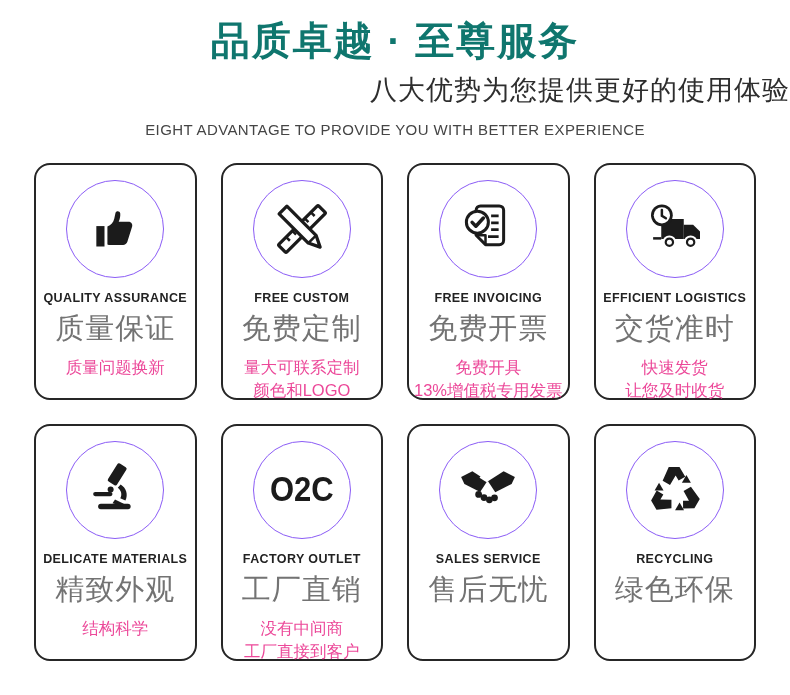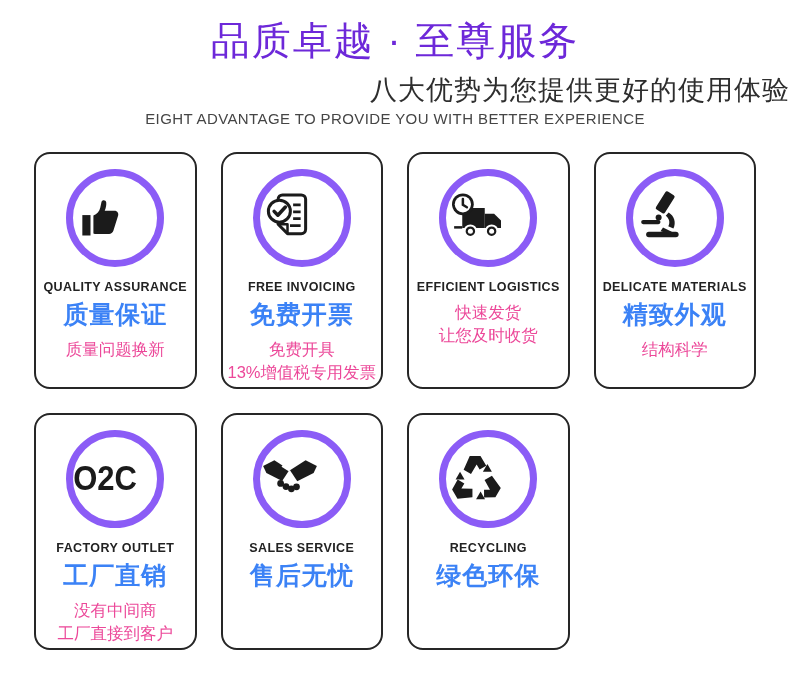--- a/index.html
+++ b/index.html
@@ -3,57 +3,57 @@
 <meta charset="utf-8">
 <style>
   html,body{margin:0;padding:0;background:#ffffff;}
   .page{
     width:790px;height:695px;box-sizing:border-box;background:#ffffff;
     font-family:"Liberation Sans",sans-serif;color:#1b1b1b;overflow:hidden;
   }
   
   .header{text-align:center;padding-top:20px;}
   .main-title{
-    font-size:39px;font-weight:400;letter-spacing:2px;color:#6d28d9;line-height:1.1;
+    font-size:39px;font-weight:700;letter-spacing:2px;color:#0f766e;line-height:1.1;
   }
   .sub-cn{
     font-size:27px;font-weight:500;color:#2e2e2e;margin-top:9px;letter-spacing:1px;text-align:right;
   }
   .sub-en{
-    font-size:15px;color:#454545;margin-top:2px;letter-spacing:.4px;
+    font-size:15px;color:#454545;margin-top:13px;letter-spacing:.4px;
   }
   
   .grid{
     margin-top:25px;padding:0 34px;
     display:grid;grid-template-columns:repeat(4,1fr);
     column-gap:17px;row-gap:39px;gap:24px;
   }
   .card{
     height:237px;box-sizing:border-box;background:#fff;
     border:2.5px solid #262626;border-radius:16px;
     display:flex;flex-direction:column;align-items:center;
     padding-top:15px;
   }
   .icon-circle{
     width:98px;height:98px;border-radius:50%;
-    border:7px solid #8b5cf6;box-sizing:border-box;
-    display:flex;align-items:center;
+    border:1px solid #8b5cf6;box-sizing:border-box;
+    display:flex;align-items:center;justify-content:center;
     flex:none;
   }
   .icon-holder{display:flex;align-items:center;justify-content:center;}
   .o2c-text{
     font-size:31px;font-weight:900;letter-spacing:0px;color:#1b1b1b;
     transform:scaleY(1.15);
   }
   .label-en{
     margin-top:13px;font-size:12.5px;font-weight:bold;color:#222;
     letter-spacing:.4px;white-space:nowrap;
   }
   .title-cn{
-    margin-top:4px;font-size:25px;font-weight:700;color:#3b82f6;letter-spacing:1px;
+    margin-top:4px;font-size:29px;font-weight:400;color:#737373;letter-spacing:1px;
   }
   .desc{
     margin-top:7px;font-size:16.5px;color:#ec4899;line-height:1.42;text-align:center;
   }
 </style>
 </head>
 <body>
 
 <div class="page">
 
@@ -73,20 +73,44 @@
             </svg>
           </span>
       </div>
       <div class="label-en">QUALITY ASSURANCE</div>
       <div class="title-cn">质量保证</div>
       <div class="desc">
           <div>质量问题换新</div>
         </div>
     </div>
 
+    <div class="card">
+      <div class="icon-circle">
+        <span class="icon-holder">
+            <svg viewBox="0 0 48 48" width="60" height="60">
+              <g fill="#fff" stroke="#1b1b1b" stroke-width="2.6" stroke-linejoin="round">
+                <g transform="rotate(45 24 24)">
+                  <rect x="19.6" y="1.5" width="8.8" height="45" rx="1"></rect>
+                  <path d="M19.6 9.5h4.2M19.6 16.5h4.2M19.6 23.5h4.2M19.6 30.5h4.2M19.6 37.5h4.2" fill="none" stroke-width="2"></path>
+                </g>
+                <g transform="rotate(-45 24 24)">
+                  <path d="M19.6 2.5h8.8v33l-4.4 9-4.4-9z"></path>
+                  <path d="M19.6 35.5h8.8" fill="none" stroke-width="2"></path>
+                </g>
+              </g>
+            </svg>
+          </span>
+      </div>
+      <div class="label-en">FREE CUSTOM</div>
+      <div class="title-cn">免费定制</div>
+      <div class="desc">
+          <div>量大可联系定制</div>
+          <div>颜色和LOGO</div>
+        </div>
+    </div>
 
     <div class="card">
       <div class="icon-circle">
         <span class="icon-holder">
             <svg viewBox="0 0 48 48" width="60" height="60">
               <g fill="#fff" stroke="#1b1b1b" stroke-width="2.4" stroke-linejoin="round">
                 <path d="M14.5 9a3.5 3.5 0 0 1 3.5-3.5h15A3.5 3.5 0 0 1 36.5 9v24a3.5 3.5 0 0 1-3.5 3.5H22l-7.5-7.5z"></path>
                 <path d="M22 36.5V29h-7.5" fill="none" stroke-width="2"></path>
                 <path d="M26.5 13.5h6M26.5 19h6M26.5 24.5h6M24 30h8.5" fill="none" stroke-width="2.2"></path>
                 <circle cx="15.5" cy="18.5" r="8.8"></circle>
@@ -116,20 +140,21 @@
                 <circle cx="19.5" cy="34.5" r="2" fill="#fff"></circle>
                 <circle cx="36.5" cy="34.5" r="2" fill="#fff"></circle>
                 <circle cx="13.5" cy="13" r="8.7"></circle>
                 <circle cx="13.5" cy="13" r="6.5" fill="#fff"></circle>
                 <path d="M13.5 8.8v4.6l3.2 2" stroke="#1b1b1b" stroke-width="2" fill="none" stroke-linecap="round"></path>
               </g>
             </svg>
           </span>
       </div>
       <div class="label-en">EFFICIENT LOGISTICS</div>
+      <div class="title-cn">交货准时</div>
       <div class="desc">
           <div>快速发货</div>
           <div>让您及时收货</div>
         </div>
     </div>
 
     <div class="card">
       <div class="icon-circle">
         <span class="icon-holder">
             <svg viewBox="0 0 48 48" width="60" height="60">

